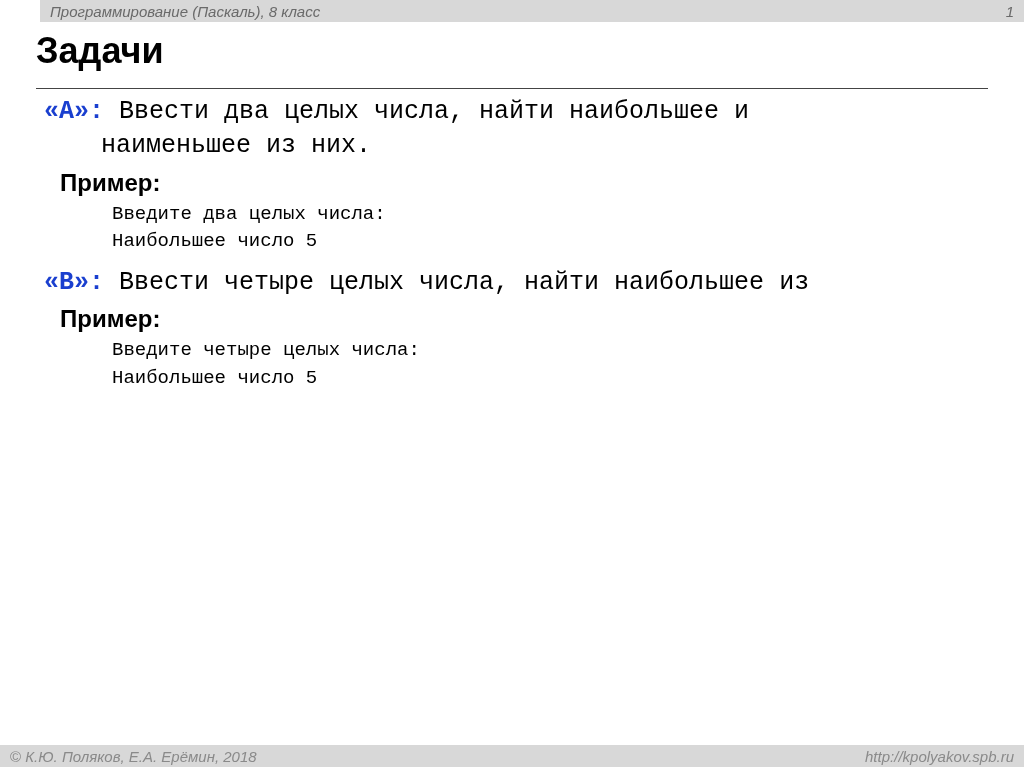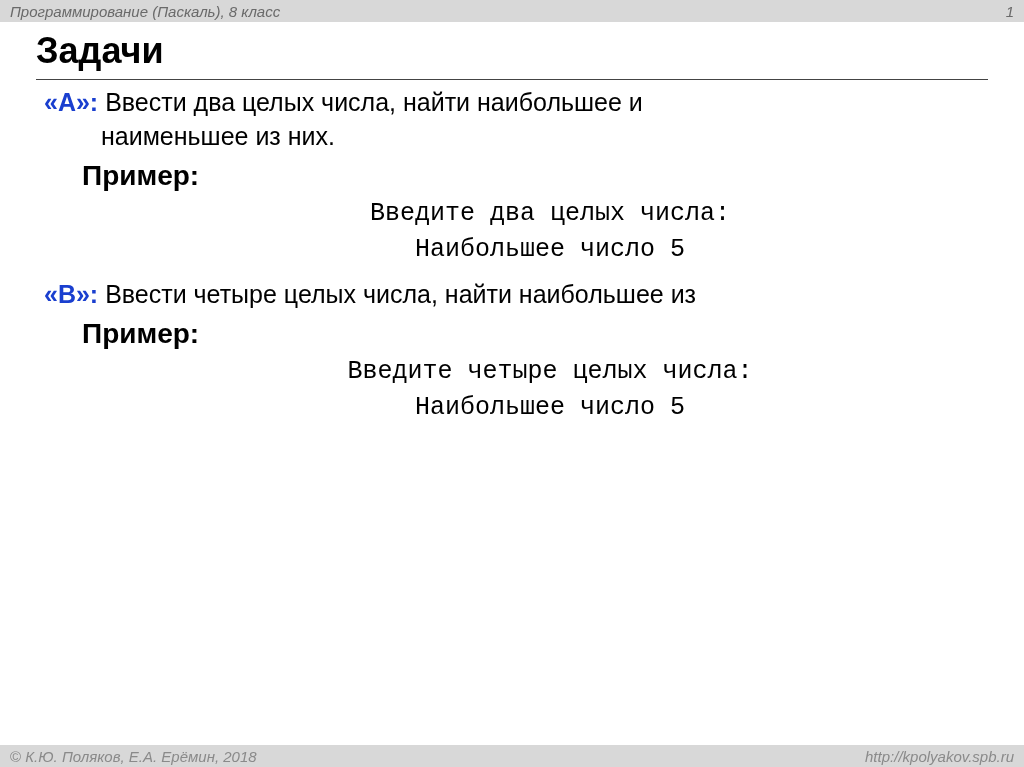--- a/index.html
+++ b/index.html
@@ -15,70 +15,71 @@
   .header-bar {
     display: flex;
     justify-content: space-between;
     align-items: center;
     background: #d8d8d8;
     padding: 2px 10px;
     font-size: 15px;
     font-style: italic;
     color: #6a6a6a;
     height: 22px;
+    margin-left: 40px;
   }
   .footer-bar {
     position: absolute;
     left: 0; right: 0; bottom: 0;
     display: flex;
     justify-content: space-between;
     align-items: center;
     background: #d8d8d8;
     padding: 2px 10px;
     font-size: 15px;
     font-style: italic;
     color: #8a8a8a;
     height: 22px;
   }
   .content {
     padding: 8px 36px 0 36px;
   }
   .title {
     font-size: 36px;
     font-weight: bold;
-    margin: 0 0 7px 0;
+    margin: 0 0 16px 0;
     color: #000;
   }
   .rule {
     border: none;
     border-top: 1px solid #444;
     margin: 0 0 6px 0;
   }
   .task { margin-bottom: 10px; }
   .task-text {
     font-size: 25px;
     line-height: 1.35;
     margin-left: 8px;
+    font-family: Liberation Mono, monospace;
   }
   .task-continue { margin-left: 65px; }
   .task-label {
     color: #1a3fcf;
     font-weight: bold;
   }
   .example-label {
-    font-size: 28px;
+    font-size: 24px;
     font-weight: bold;
-    margin: 6px 0 4px 46px;
+    margin: 6px 0 4px 24px;
   }
   .mono-block {
     font-family: "Courier New", monospace;
-    font-size: 25px;
+    font-size: 19px;
     margin-left: 76px;
     line-height: 1.45;
-    text-align: center;
   }
   .mono-black { color: #000; }
   .mono-red { color: #cc0000; }
   .copyright-symbol { font-style: normal; }
 </style>
 </head>
 <body>
 
 <div class="header-bar">
   <span>Программирование (Паскаль), 8 класс</span>

